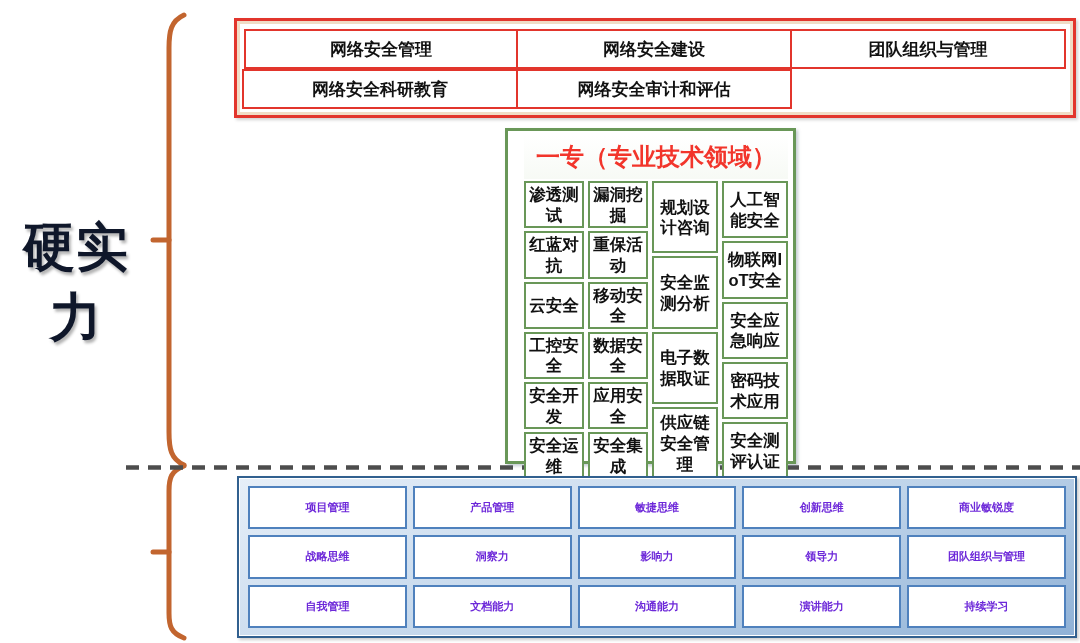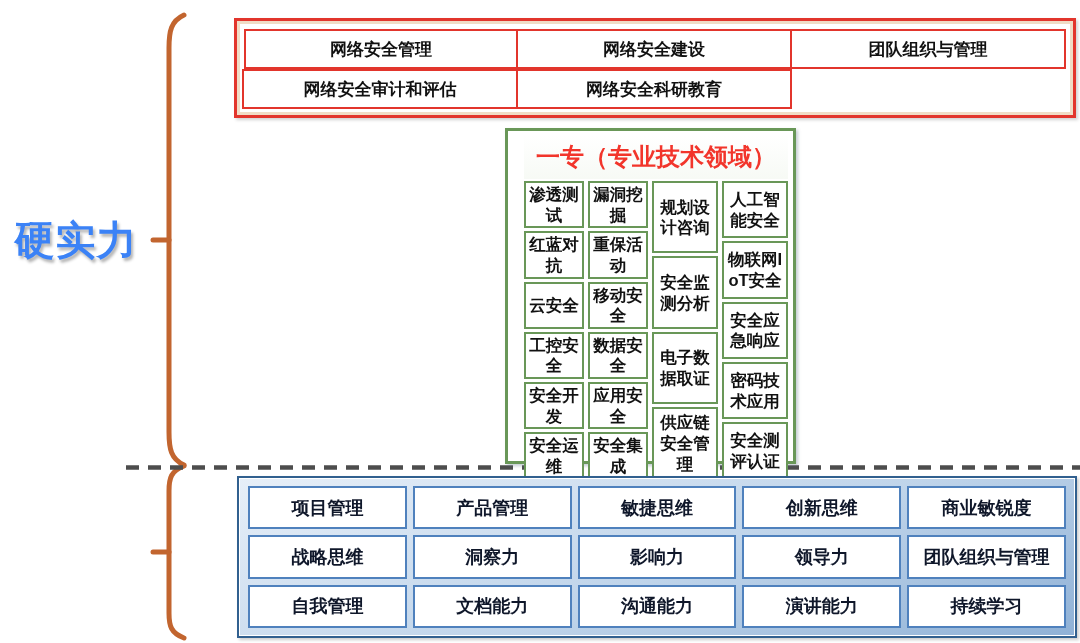--- a/index.html
+++ b/index.html
@@ -1,21 +1,21 @@
 <!DOCTYPE html>
 <html><head>
 <meta charset="utf-8">
 <style>
   html,body{margin:0;padding:0;background:#ffffff;}
   body{font-family:"Liberation Sans","DejaVu Sans",sans-serif;}
   .stage{position:relative;width:1080px;height:643px;background:#ffffff;overflow:hidden;}
 
   
   .side-label{position:absolute;left:6px;width:140px;text-align:center;
-    font-size:40px;font-weight:bold;color:#3b82f6;letter-spacing:1px;
+    font-size:52px;font-weight:bold;color:#0f172a;letter-spacing:1px;
     text-shadow:2px 3px 3px rgba(0,0,0,0.30);}
   .side-label.hard{top:213px;}
   .side-label.soft{top:523px;}
 
   .brace{position:absolute;left:150px;}
   .brace.top{top:12px;}
   .brace.bottom{top:463px;}
 
   .dash-line{position:absolute;left:126px;top:464px;}
 
@@ -51,21 +51,21 @@
   
   .blue-box{position:absolute;left:237px;top:476px;width:840px;height:162px;
     box-sizing:border-box;border:2px solid #31608f;
     background:linear-gradient(160deg,#e7eff8 0%,#bfd4ea 55%,#8fb1d6 100%);
     box-shadow:inset 0 0 0 1px #ffffff, 2px 2px 3px rgba(0,0,0,0.2);
     padding:8px 9px;}
   .blue-grid{width:100%;height:100%;display:grid;
     grid-template-columns:repeat(5,1fr);grid-template-rows:repeat(3,1fr);gap:6px;}
   .blue-cell{border:2px solid #4f81bd;background:#ffffff;
     display:flex;align-items:center;justify-content:center;
-    font-size:18px;font-weight:bold;color:#0f172a;}
+    font-size:11px;font-weight:bold;color:#6d28d9;}
 </style>
 </head>
 <body>
 
 <div class="stage">
 
   <div class="side-label hard">硬实力</div>
 
   <svg class="brace top" width="44" height="456" viewBox="0 0 44 456">
     <path d="M 34 3 C 21 9, 19 19, 19 36 L 19 420 C 19 437, 21 447, 34 453" fill="none" stroke="#c2652f" stroke-width="5" stroke-linecap="round"></path>
@@ -78,22 +78,22 @@
 
   <svg class="dash-line" width="954" height="7" viewBox="0 0 954 7">
     <line x1="0" y1="3.5" x2="954" y2="3.5" stroke="#4d4d4d" stroke-width="4.5" stroke-dasharray="13 9"></line>
   </svg>
 
   <div class="red-box">
     <div class="red-cells">
       <div class="red-cell">网络安全管理</div>
       <div class="red-cell">网络安全建设</div>
       <div class="red-cell">团队组织与管理</div>
+      <div class="red-cell">网络安全科研教育</div>
       <div class="red-cell">网络安全审计和评估</div>
-      <div class="red-cell">网络安全科研教育</div>
     </div>
   </div>
 
   <div class="green-box">
     <div class="green-title">一专（专业技术领域）</div>
     <div class="green-grid">
       <div class="green-col">
         <div class="green-cell">渗透测试</div>
         <div class="green-cell">红蓝对抗</div>
         <div class="green-cell">云安全</div>

